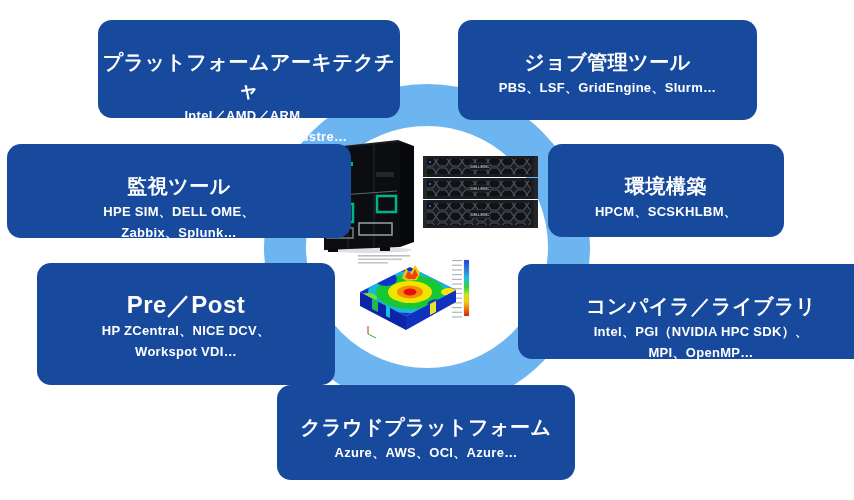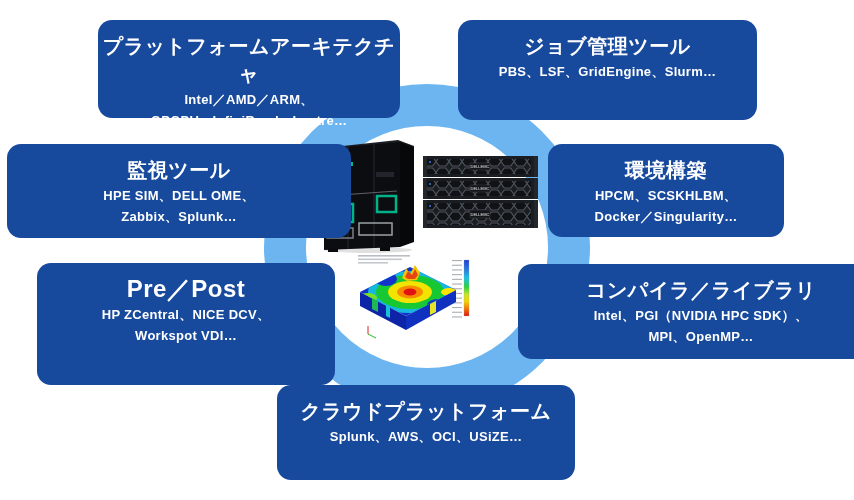--- a/index.html
+++ b/index.html
@@ -9,21 +9,21 @@
   }
   
   .ring{
     position:absolute;left:264px;top:84px;width:242px;height:242px;
     border:42px solid #6CB5F0;background:#ffffff;border-radius:50%;z-index:1;
   }
   .center-img{position:absolute;z-index:2;}
   
   .box{
     position:absolute;z-index:3;background:#17499D;border-radius:14px;
-    color:#ffffff;text-align:center;padding-top:12px;box-sizing:border-box;
+    color:#ffffff;text-align:center;padding-top:28px;box-sizing:border-box;
   }
   .box-title{font-size:20px;font-weight:bold;line-height:28px;letter-spacing:.5px;}
   .box-title.latin{font-size:24px;}
   .box-lines{margin-top:1px;font-size:13px;font-weight:bold;letter-spacing:.3px;}
   .box-line{line-height:21px;}
   .b-platform{left:98px;top:20px;width:302px;height:98px;}
   .b-job{left:458px;top:20px;width:299px;height:100px;}
   .b-monitoring{left:7px;top:144px;width:344px;height:94px;}
   .b-environment{left:548px;top:144px;width:236px;height:93px;}
   .b-prepost{left:37px;top:263px;width:298px;height:122px;}
@@ -179,21 +179,20 @@
     <div class="box-lines">
       <div class="box-line">HPE SIM、DELL OME、</div>
       <div class="box-line">Zabbix、Splunk…</div>
     </div>
   </div>
 
   <div class="box b-environment">
     <div class="box-title">環境構築</div>
     <div class="box-lines">
       <div class="box-line">HPCM、SCSKHLBM、</div>
-      <div class="box-line">Docker／Singularity…</div>
     </div>
   </div>
 
   <div class="box b-prepost">
     <div class="box-title latin">Pre／Post</div>
     <div class="box-lines">
       <div class="box-line">HP ZCentral、NICE DCV、</div>
       <div class="box-line">Workspot VDI…</div>
     </div>
   </div>
@@ -202,18 +201,18 @@
     <div class="box-title">コンパイラ／ライブラリ</div>
     <div class="box-lines">
       <div class="box-line">Intel、PGI（NVIDIA HPC SDK）、</div>
       <div class="box-line">MPI、OpenMP…</div>
     </div>
   </div>
 
   <div class="box b-cloud">
     <div class="box-title">クラウドプラットフォーム</div>
     <div class="box-lines">
-      <div class="box-line">Splunk、AWS、OCI、USiZE…</div>
+      <div class="box-line">Azure、AWS、OCI、Azure…</div>
       <div class="box-line"></div>
     </div>
   </div>
 
 </div>
 
 </body></html>

